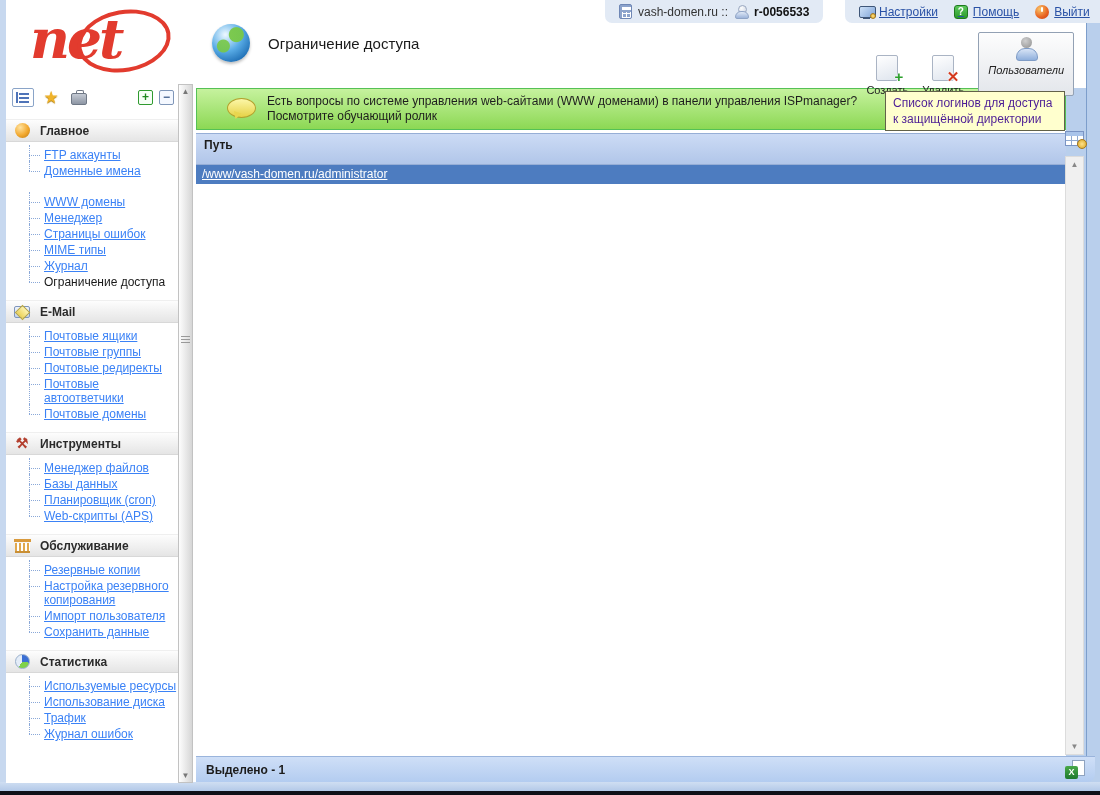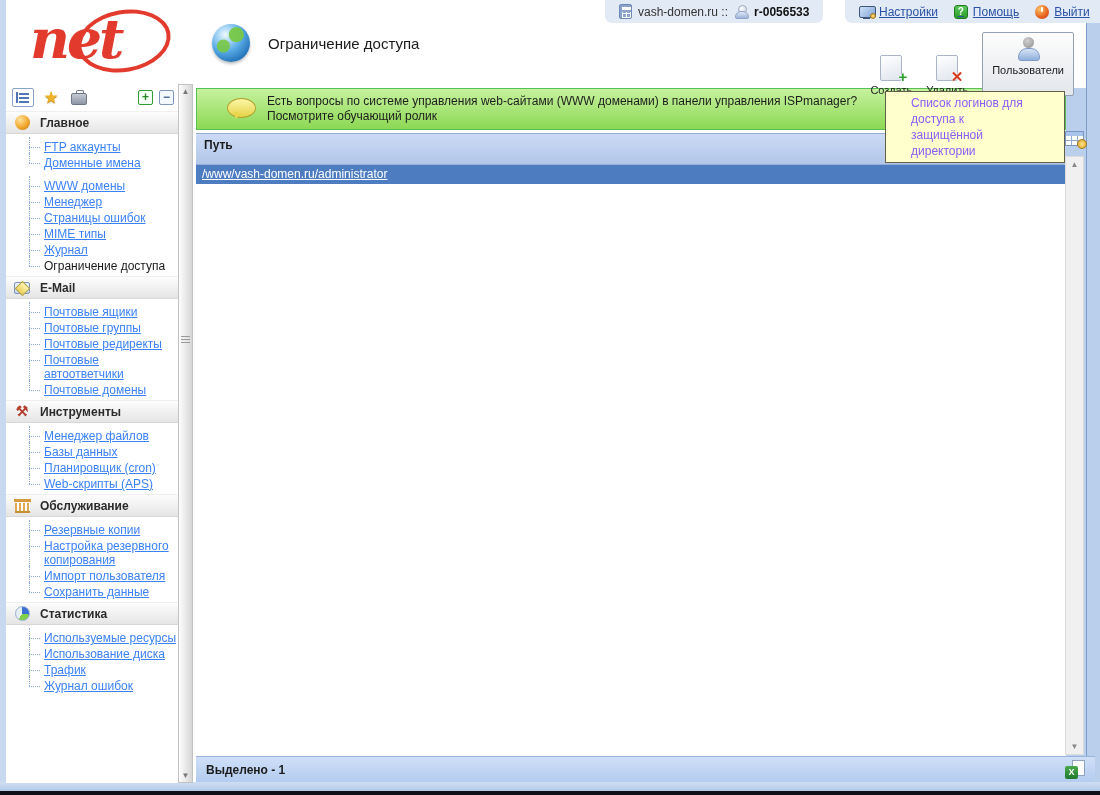--- a/index.html
+++ b/index.html
@@ -49,42 +49,42 @@
   .icon-power { position:relative; width:14px; height:14px; border-radius:50%; background:radial-gradient(circle at 35% 30%, #f8c469, #e8611f 60%, #c23a10); }
   .icon-power::after { content:''; position:absolute; left:6px; top:2px; width:2px; height:5px; background:#fff; border-radius:1px; }
 
   
   .actions { position:absolute; right:26px; top:32px; display:flex; align-items:flex-end; gap:14px; z-index:5; }
   .action { display:flex; flex-direction:column; align-items:center; gap:3px; font-size:11px; color:#222; cursor:pointer; }
   .doc-icon { position:relative; width:22px; height:26px; background:linear-gradient(160deg,#ffffff,#dfe5ee); border:1px solid #aab4c4; border-radius:2px; }
   .doc-icon .ovl { position:absolute; right:-6px; bottom:-4px; font-size:15px; font-weight:bold; line-height:14px; text-shadow:0 0 2px #fff,0 0 2px #fff; }
   .ovl.plus { color:#2ca02c; }
   .ovl.cross { color:#d43a1e; }
-  .users-btn { display:flex; flex-direction:column; align-items:center; gap:3px; font-size:11px; color:#222; border:1px solid #93a1b4; border-radius:2px; background:linear-gradient(#fdfdfd,#e3e6eb); padding:4px 9px 19px; cursor:pointer; }
+  .users-btn { display:flex; flex-direction:column; align-items:center; gap:3px; font-size:11px; color:#222; border:1px solid #93a1b4; border-radius:2px; background:linear-gradient(#fdfdfd,#e3e6eb); padding:4px 9px 19px; cursor:pointer;font-style:italic; }
   .icon-user-big { position:relative; width:24px; height:24px; }
   .icon-user-big::before { content:''; position:absolute; left:6.5px; top:0; width:11px; height:11px; border-radius:50%; background:radial-gradient(circle at 40% 35%, #cfcfcf, #8f8f8f); }
   .icon-user-big::after { content:''; position:absolute; left:2px; bottom:0; width:20px; height:11px; border-radius:9px 9px 3px 3px; background:linear-gradient(#d8e4f6,#8fafdc); border:1px solid #7f9cc6; }
 
   
   .sidebar { position:absolute; left:6px; top:84px; width:172px; bottom:12px; background:#fff; overflow:hidden; }
   .side-toolbar { display:flex; align-items:center; gap:6px; padding:4px 4px 4px 6px; height:27px; }
   .tbtn { display:flex; align-items:center; justify-content:center; width:22px; height:19px; cursor:pointer; }
   .tbtn.pressed { background:#fff; border:1px solid #8aa4c8; border-radius:2px; }
   .icon-listview { width:14px; height:13px; background:
       repeating-linear-gradient(0deg, #4f74b8 0 2px, transparent 2px 4px) 3px 1px/10px 11px no-repeat,
       linear-gradient(#4f74b8,#4f74b8) 0 1px/2px 11px no-repeat; }
   .icon-star { color:#f0b32a; font-size:17px; line-height:17px; text-shadow:0 1px 1px #b07f10; }
   .icon-case { position:relative; width:16px; height:12px; background:linear-gradient(#c4cad4,#8d96a4); border:1px solid #6f7886; border-radius:2px; margin-top:3px; }
   .icon-case::before { content:''; position:absolute; left:4px; top:-4px; width:6px; height:3px; border:1.5px solid #6f7886; border-bottom:none; border-radius:2px 2px 0 0; }
   .side-toolbar .spacer { flex:1; }
   .sq-btn { width:15px; height:15px; font-size:12px; font-weight:bold; line-height:13px; text-align:center; border-radius:2px; cursor:pointer; }
   .sq-plus { border:1px solid #2f9a2f; color:#1f8a1f; background:#f6fff6; }
   .sq-minus { border:1px solid #7f96b8; color:#44618f; background:#f4f8ff; }
 
-  .nav-section { margin-top:0; }
+  .nav-section { margin-top:8px; }
   .sec-head { display:flex; align-items:center; gap:10px; height:23px; padding-left:8px; background:linear-gradient(#fdfdfd,#e5e5e5); border-top:1px solid #efefef; border-bottom:1px solid #d8d8d8; font-size:12px; font-weight:bold; color:#2b2b2b; }
   .sec-items { padding:5px 0 2px 22px; }
   .nav-item { position:relative; padding:1px 0 1px 16px; font-size:12px; line-height:14px; }
   .nav-item::before { content:''; position:absolute; left:1px; top:-2px; bottom:0; border-left:1px dotted #8aa8d8; }
   .nav-item:last-child::before { bottom:50%; }
   .nav-item::after { content:''; position:absolute; left:1px; top:8px; width:11px; border-top:1px dotted #8aa8d8; }
   .nav-link { color:#3b82f6; text-decoration:underline; cursor:pointer; }
   .nav-link.current { color:#1a1a1a; text-decoration:none; cursor:default; }
 
   .sec-icon { width:16px; height:16px; flex:0 0 16px; display:flex; align-items:center; justify-content:center; }
@@ -106,21 +106,21 @@
   .side-scroll .arr.up { top:2px; }
   .side-scroll .arr.down { bottom:2px; }
   .side-scroll .grip { position:absolute; left:2px; top:36%; width:9px; height:1px; border-top:1px solid #999; box-shadow:0 3px 0 #999, 0 6px 0 #999; }
 
   
   .main { position:absolute; left:196px; top:88px; width:870px; bottom:38px; background:#fff; display:flex; flex-direction:column; }
   .notice { position:relative; flex:0 0 42px; background:linear-gradient(#c6f29e,#8cd854); border:1px solid #55c156; color:#1d1d1d; font-size:12px; line-height:15px; padding:5px 10px 5px 70px; }
   .notice .txt { max-width:645px; }
   .bubble { position:absolute; left:30px; top:9px; width:29px; height:20px; border-radius:50%; background:linear-gradient(#fcf7a8,#e6d247); border:1px solid #b2a12e; }
   .bubble::after { content:''; position:absolute; left:4px; bottom:-6px; width:0; height:0; border:4px solid transparent; border-top:7px solid #e9d64f; transform:rotate(18deg); }
-  .tooltip { position:absolute; top:2px; right:0px; width:180px; z-index:20; background:#ffffce; border:1px solid #62624a; font-size:12px; line-height:16px; color:#8b5cf6; padding:3px 25px; }
+  .tooltip { position:absolute; top:2px; right:0px; width:180px; z-index:20; background:#ffffce; border:1px solid #62624a; font-size:12px; line-height:16px; color:#4c1d95; padding:3px 7px; }
 
   .grid { margin-top:3px; flex:1; display:flex; flex-direction:column; border-top:1px solid #96aed6; }
   .grid-header { flex:0 0 22px; background:linear-gradient(#ccdbf5,#b1c6e9); border-bottom:1px solid #96aed6; font-size:12px; font-weight:bold; color:#1c1c1c; padding:4px 8px 12px; }
   .grid-row { flex:0 0 19px; font-size:12px; padding:2px 6px 0; cursor:pointer;text-decoration:underline; }
   .grid-row.selected { background:#4d7cc0; color:#fff; }
   .grid-body { flex:1; background:#fff; }
 
   
   .right-strip { position:absolute; right:14px; top:88px; width:20px; bottom:38px; background:#b9cfec; }
   .colcfg { position:absolute; right:16px; top:131px; width:19px; height:15px; background:

